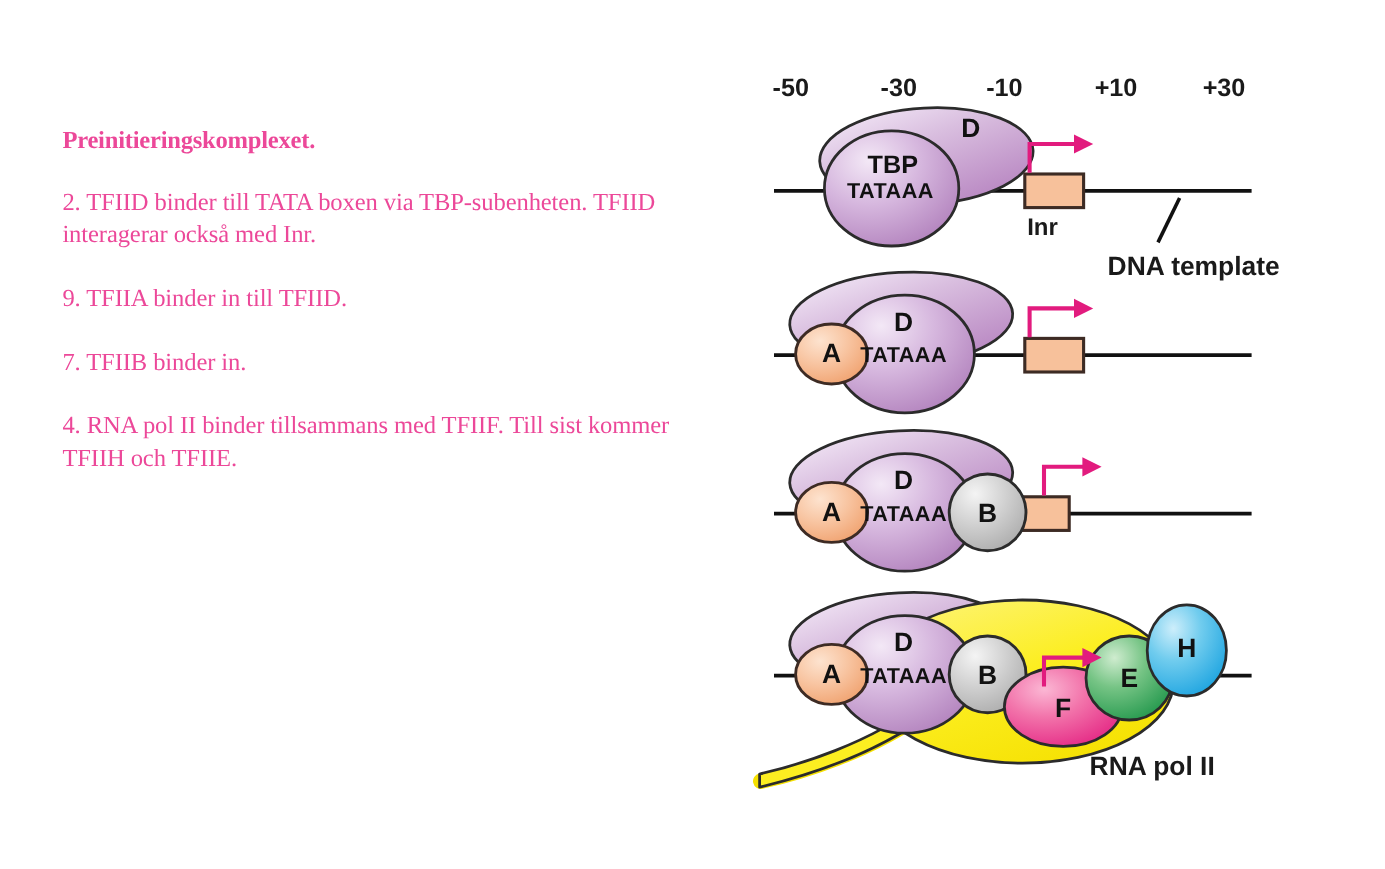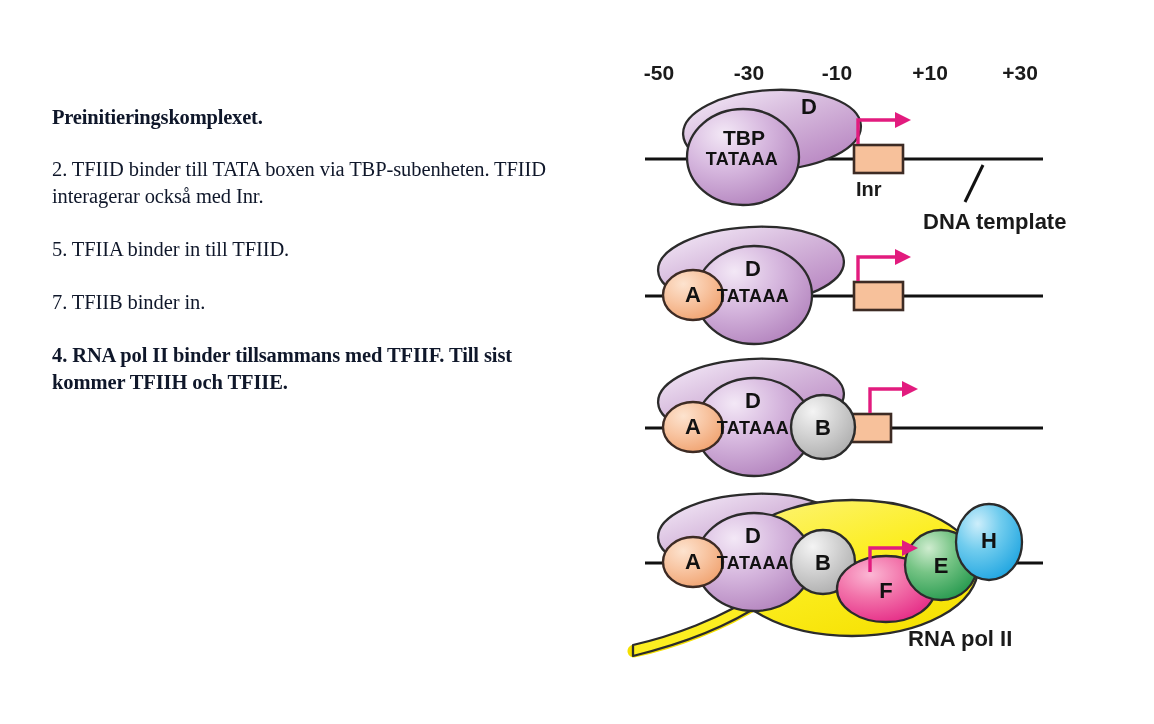--- a/index.html
+++ b/index.html
@@ -10,38 +10,38 @@
     overflow:hidden;
     position:relative;
   }
   #root{position:absolute;left:0;top:0;width:1154px;height:724px;}
 
   
   .text-col{
     position:absolute;
     left:52px; top:104px;
     width:510px;
-    color:#0f172a;
+    color:#ec4899;
   }
   .heading{
     font-family:"Liberation Serif", serif;
     font-weight:bold;
     font-size:20.5px;
     line-height:26px;
     letter-spacing:-0.2px;
     margin:0 0 26px 0;
   }
   .para{
     font-family:"Liberation Serif", serif;
     font-size:20.5px;
     line-height:27px;
     margin:0 0 26px 0;
     letter-spacing:-0.1px;
   }
-  .para.last{margin-bottom:0;font-weight:bold;}
+  .para.last{margin-bottom:0;}
 
   
   .diagram{
     position:absolute;
     left:620px; top:44px;
     width:540px; height:640px;
   }
   .diagram svg{display:block;}
 
   .scale-label{
@@ -75,21 +75,21 @@
   }
 </style>
 </head>
 <body>
 
 <div id="root">
 
   <div class="text-col">
     <p class="heading">Preinitieringskomplexet.</p>
     <p class="para">2. TFIID binder till TATA boxen via TBP-subenheten. TFIID interagerar också med Inr.</p>
-    <p class="para">5. TFIIA binder in till TFIID.</p>
+    <p class="para">9. TFIIA binder in till TFIID.</p>
     <p class="para">7. TFIIB binder in.</p>
     <p class="para last">4. RNA pol II binder tillsammans med TFIIF. Till sist kommer TFIIH och TFIIE.</p>
   </div>
 
   <div class="diagram">
     <svg width="540" height="640" viewBox="0 0 540 640" xmlns="http://www.w3.org/2000/svg">
       <defs>
 
         <linearGradient id="gPurple" x1="0.15" y1="0.05" x2="0.85" y2="1">
           <stop offset="0%" stop-color="#efe2f3"></stop>

